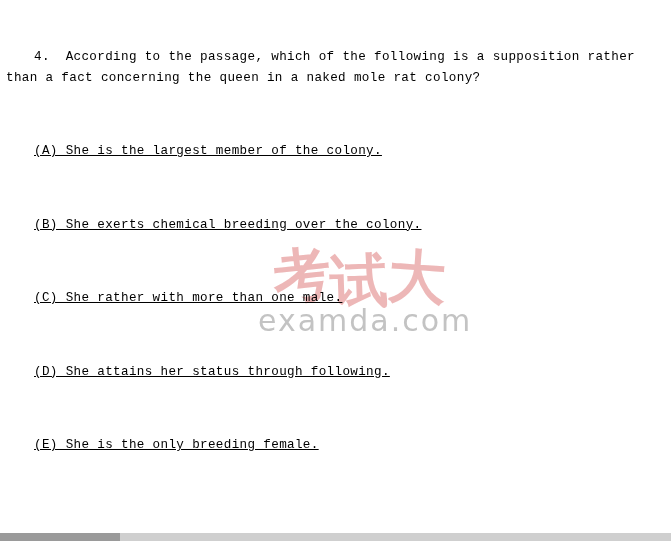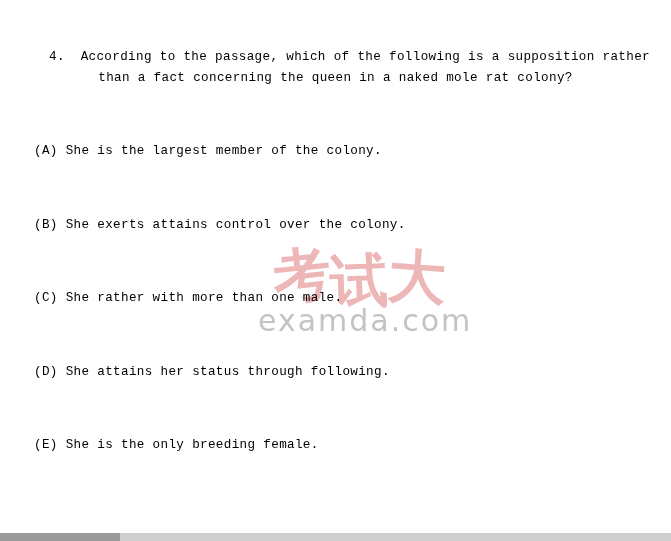--- a/index.html
+++ b/index.html
@@ -30,23 +30,24 @@
     position: relative;
     z-index: 3;
   }
   .question {
     text-indent: 28px;
     margin: 0 0 12px 0;
   }
   .choice {
     text-indent: 28px;
     margin: 0 0 12px 0;
+    text-decoration: underline;
   }
   .q-gap { margin-bottom: 6px; }
-  .first { margin-top: 0; text-align: center; }
+  .first { margin-top: 0; }
 
   
   #wm-chars {
     position: absolute;
     left: 0;
     top: 0;
     width: 671px;
     height: 541px;
     pointer-events: none;
     z-index: 1;
@@ -101,21 +102,21 @@
   <div id="wm-chars">
     <span class="cn c1">考</span>
     <span class="cn c2">试</span>
     <span class="cn c3">大</span>
   </div>
   <div id="wm-text">examda.com</div>
 
   <div class="block">
     <p class="question first">4.  According to the passage, which of the following is a supposition rather than a fact concerning the queen in a naked mole rat colony?</p>
     <p class="choice">(A) She is the largest member of the colony.</p>
-    <p class="choice">(B) She exerts attains control over the colony.</p>
+    <p class="choice">(B) She exerts chemical breeding over the colony.</p>
     <p class="choice">(C) She rather with more than one male.</p>
     <p class="choice">(D) She attains her status through following.</p>
     <p class="choice q-gap">(E) She is the only breeding female.</p>
   </div>
 
   <div class="block">
     
     
     
     

